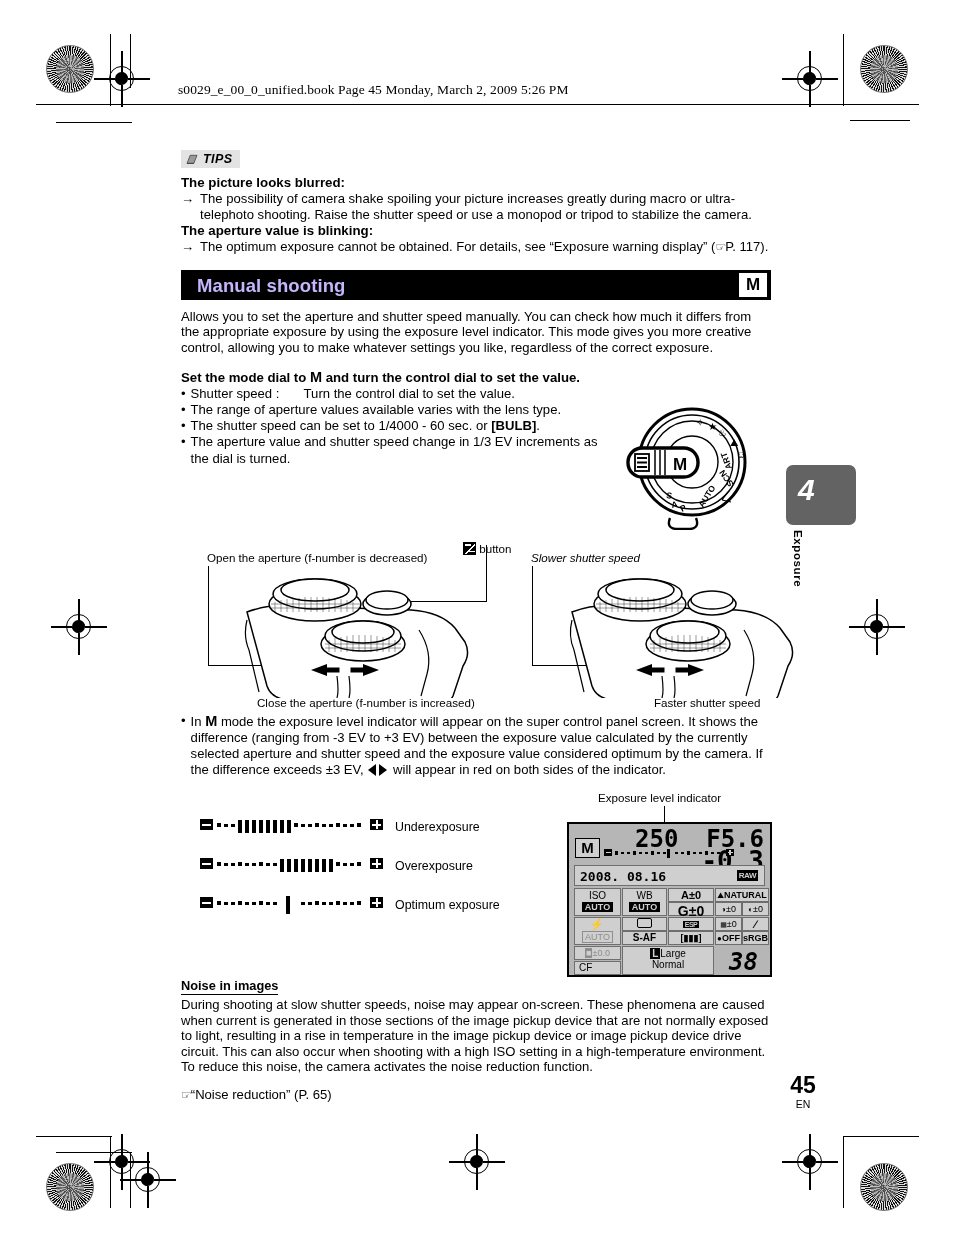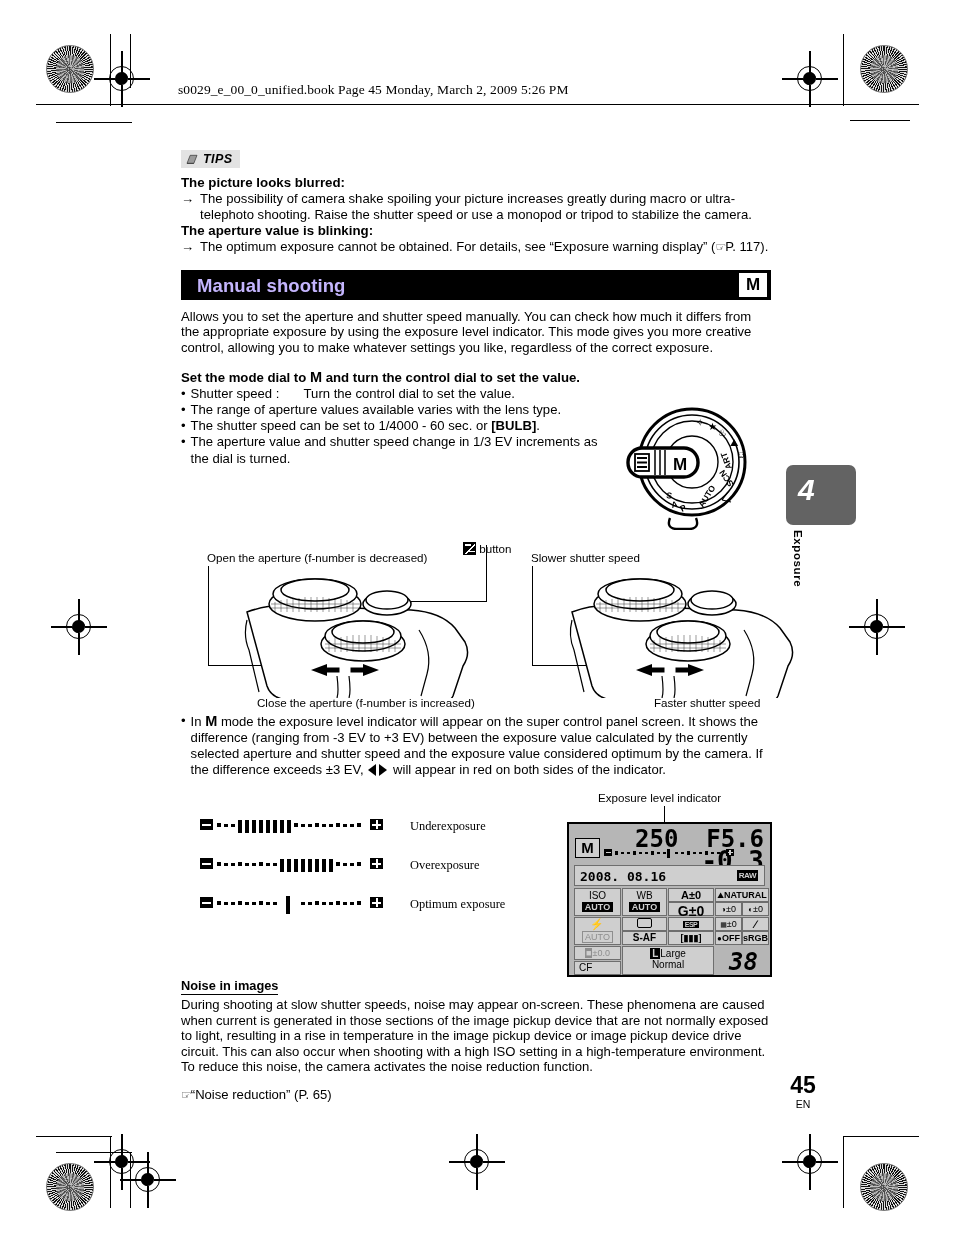--- a/index.html
+++ b/index.html
@@ -80,21 +80,21 @@
   .tab .num{position:absolute;left:12px;top:8px;color:#fff;font-style:italic;font-weight:bold;font-size:30px;}
   .tabtxt{position:absolute;left:782px;top:530px;width:22px;color:#000;font-weight:bold;font-size:11.5px;
     writing-mode:vertical-rl;letter-spacing:.6px;}
 
   
   .camwrap{position:absolute;left:181px;top:528px;width:590px;height:185px;}
   .lbl{position:absolute;font-size:11.6px;white-space:nowrap;}
   .ln{position:absolute;background:#000;}
 
   
-  .evrow{position:absolute;display:flex;align-items:center;gap:27px;font-family:Liberation Serif, serif;}
+  .evrow{position:absolute;display:flex;align-items:center;gap:12px;}
   .evlabel{font-size:12.4px;}
   .evbar{position:relative;width:183px;height:21px;}
   .evcap{position:absolute;width:13px;height:11px;background:#000;top:3px;}
   .evcap span{position:absolute;background:#fff;}
   .tick{position:absolute;background:#000;}
 
   
   .lcd{position:absolute;left:567px;top:822px;width:205px;height:155px;background:#b6b6b6;
     border:2px solid #000;box-sizing:border-box;}
   .lcd .seg{position:absolute;}
@@ -301,21 +301,21 @@
     <div class="ln" style="left:205px;top:73px;width:101px;height:1.4px;"></div>
 
     <div class="lbl" style="left:26px;top:23px;">Open the aperture (f-number is decreased)</div>
     <div class="ln" style="left:27px;top:38px;width:1.4px;height:100px;"></div>
     <div class="ln" style="left:27px;top:137px;width:110px;height:1.4px;"></div>
 
     <div class="lbl" style="left:76px;top:168px;">Close the aperture (f-number is increased)</div>
     <div class="ln" style="left:264px;top:137px;width:1.4px;height:30px;"></div>
     <div class="ln" style="left:160px;top:137px;width:105px;height:1.4px;"></div>
 
-    <div class="lbl" style="left:350px;top:23px;">Slower shutter speed</div>
+    <div class="lbl" style="left:350px;top:23px;font-style:italic;">Slower shutter speed</div>
     <div class="ln" style="left:351px;top:38px;width:1.4px;height:100px;"></div>
     <div class="ln" style="left:351px;top:137px;width:110px;height:1.4px;"></div>
 
     <div class="lbl" style="left:473px;top:168px;">Faster shutter speed</div>
     <div class="ln" style="left:559px;top:137px;width:1.4px;height:30px;"></div>
     <div class="ln" style="left:455px;top:137px;width:105px;height:1.4px;"></div>
 
     <svg style="position:absolute;left:60px;top:40px;" width="230" height="130" viewBox="0 0 230 130">
       <g fill="#fff" stroke="#000" stroke-width="1.5">
         <path d="M6 44 q22 -8 44 -6 l120 4 q30 2 44 18 l10 14 q6 12 -2 24 l-10 30 q-4 8 -16 6 l-150 -2 q-16 -2 -20 -14 Z"></path>

